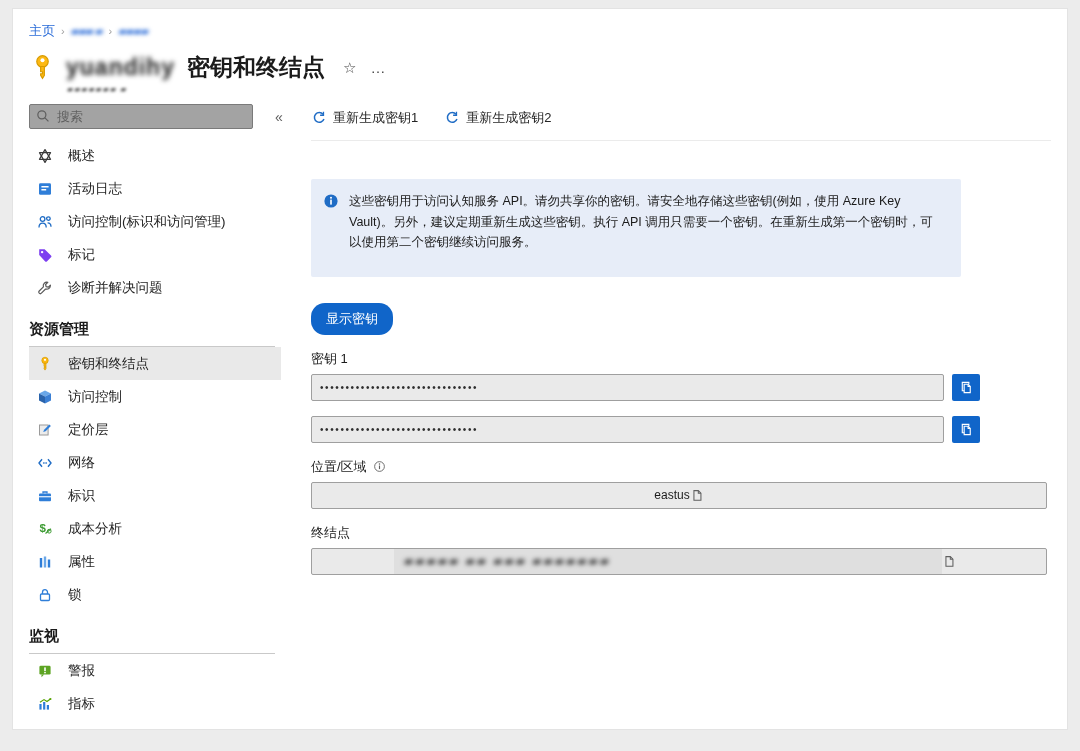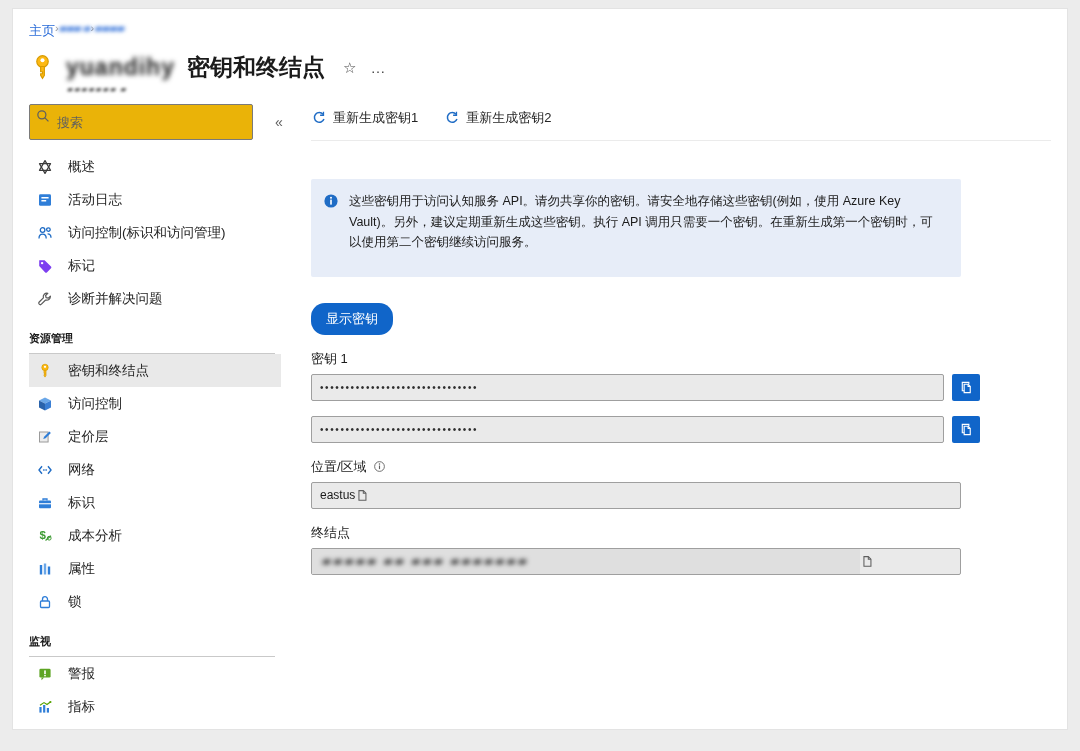--- a/index.html
+++ b/index.html
@@ -1,62 +1,62 @@
 <!DOCTYPE html>
 <html><head>
 <meta charset="utf-8">
 <style>
   * { margin:0; padding:0; box-sizing:border-box; }
   html,body { width:1080px; height:751px; background:#ececec; font-family:"Liberation Sans","DejaVu Sans",sans-serif; overflow:hidden; }
   .page { position:absolute; left:12px; top:8px; width:1056px; height:722px; background:#fff; border:1px solid #e3e3e3; overflow:hidden; }
 
   
   .hdr { padding:13px 16px 0 16px; }
-  .crumb { font-size:13px; color:#6b6b6b; display:flex; }
+  .crumb { font-size:13px; color:#6b6b6b; display:flex; align-items:center; gap:6px; }
   .crumb a { color:#2a6cd8; text-decoration:none; cursor:pointer; }
   .crumb .sep { color:#a0a0a0; font-size:11px; }
   .crumb .redact { color:#2a6cd8; font-weight:bold; filter:blur(2.2px); font-size:11px; letter-spacing:-1px; }
   .titlerow { display:flex; align-items:center; margin-top:12px; }
   .titlerow .keyicon { width:27px; height:27px; margin-right:10px; }
   .res-name { font-size:23px; font-weight:700; color:#1b1b1b; filter:blur(2.4px); margin-right:12px; letter-spacing:1px; }
   .page-title { font-size:23px; font-weight:600; color:#1b1b1b; }
   .star { margin-left:18px; font-size:15px; color:#494949; cursor:pointer; }
   .more { margin-left:14px; font-size:15px; color:#494949; cursor:pointer; letter-spacing:1px; }
   .subtitle { margin-left:38px; margin-top:2px; font-size:8px; color:#4a4a4a; filter:blur(1.4px); letter-spacing:1px; }
 
   
   .split { display:flex; margin-top:6px; height:624px; }
   .sidebar { width:284px; padding:4px 0 0 16px; flex:none; overflow:hidden; }
   .searchrow { display:flex; align-items:center; }
   .searchbox { position:relative; width:224px; }
-  .searchbox input { width:100%; height:36px; border:1px solid #7a7a7a; border-radius:2px; font-size:13px; padding:0 6px 0 27px; color:#333; background:#eab308; font-family:inherit; }
+  .searchbox input { width:100%; height:25px; border:1px solid #7a7a7a; border-radius:2px; font-size:13px; padding:0 6px 0 27px; color:#333; background:#a3a3a3; font-family:inherit; }
   .searchbox input::placeholder { color:#5f5f5f; }
   .searchbox .mag { position:absolute; left:7px; top:5px; width:14px; height:14px; }
   .collapse { margin-left:22px; color:#5f5f5f; font-size:14px; cursor:pointer; }
   .nav { margin-top:10px; }
   .nav-item { height:33px; display:flex; align-items:center; gap:15px; padding-left:8px; width:252px; font-size:13.5px; color:#242424; cursor:pointer; white-space:nowrap; }
   .nav-item.sel { background:#e9e9e9; }
   .nav-item svg { flex:none; }
-  .nav-head { font-size:11px; font-weight:700; color:#1b1b1b; margin:10px 0 0 0; padding:6px 0 7px 0; border-bottom:1px solid #c9c9c9; width:246px; }
+  .nav-head { font-size:15px; font-weight:700; color:#1b1b1b; margin:10px 0 0 0; padding:6px 0 7px 0; border-bottom:1px solid #c9c9c9; width:246px; }
 
   
   .main { flex:1; padding:0 16px 0 14px; position:relative; }
   .toolbar { display:flex; align-items:center; gap:26px; height:32px; margin-top:2px; }
   .tool-btn { display:flex; align-items:center; gap:7px; font-size:13px; color:#242424; cursor:pointer; background:none; border:none; font-family:inherit; }
   .tb-divider { border-bottom:1px solid #ebebeb; margin-top:6px; }
   .banner { margin-top:38px; width:650px; background:#e7edf8; border-radius:2px; padding:12px 16px 24px 12px; display:flex; gap:10px; }
   .banner p { font-size:12.5px; line-height:1.65; color:#1b1b1b; }
   .banner svg { flex:none; margin-top:2px; }
   .primary-btn { margin-top:26px; display:inline-block; background:#1065c9; color:#fff; border:none; border-radius:14px; font-size:13px; padding:7px 15px; cursor:pointer; font-family:inherit; }
   .fgroup { margin-top:15px; }
   .flabel { font-size:13px; color:#1b1b1b; margin-bottom:6px; display:flex; align-items:center; gap:6px; }
   .frow { display:flex; align-items:center; gap:8px; }
   .finput { height:27px; background:#eaeaea; border:1px solid #9f9f9f; border-radius:2px; display:flex; align-items:center; padding:0 8px; font-size:12px; color:#1b1b1b; }
   .finput.keys { width:633px; }
-  .finput.wide { width:650px; justify-content:flex-start; }
+  .finput.wide { width:736px; justify-content:center; }
   .dots { font-size:10px; letter-spacing:1.6px; color:#2e2e2e; }
   .copy-blue { width:28px; height:27px; background:#1065c9; border:none; border-radius:2px; display:flex; align-items:center; justify-content:center; cursor:pointer; }
   .copy-flat { background:none; border:none; cursor:pointer; display:flex; align-items:center; padding:0; }
   .redact-strip { background:#dfdfdf; height:25px; display:flex; align-items:center; padding:0 10px; margin-left:-8px; width:548px; }
   .redact-strip span { font-size:12px; font-weight:700; color:#222; filter:blur(2.6px); letter-spacing:2px; white-space:nowrap; }
 </style>
 </head>
 <body>
 
 <div class="page">

